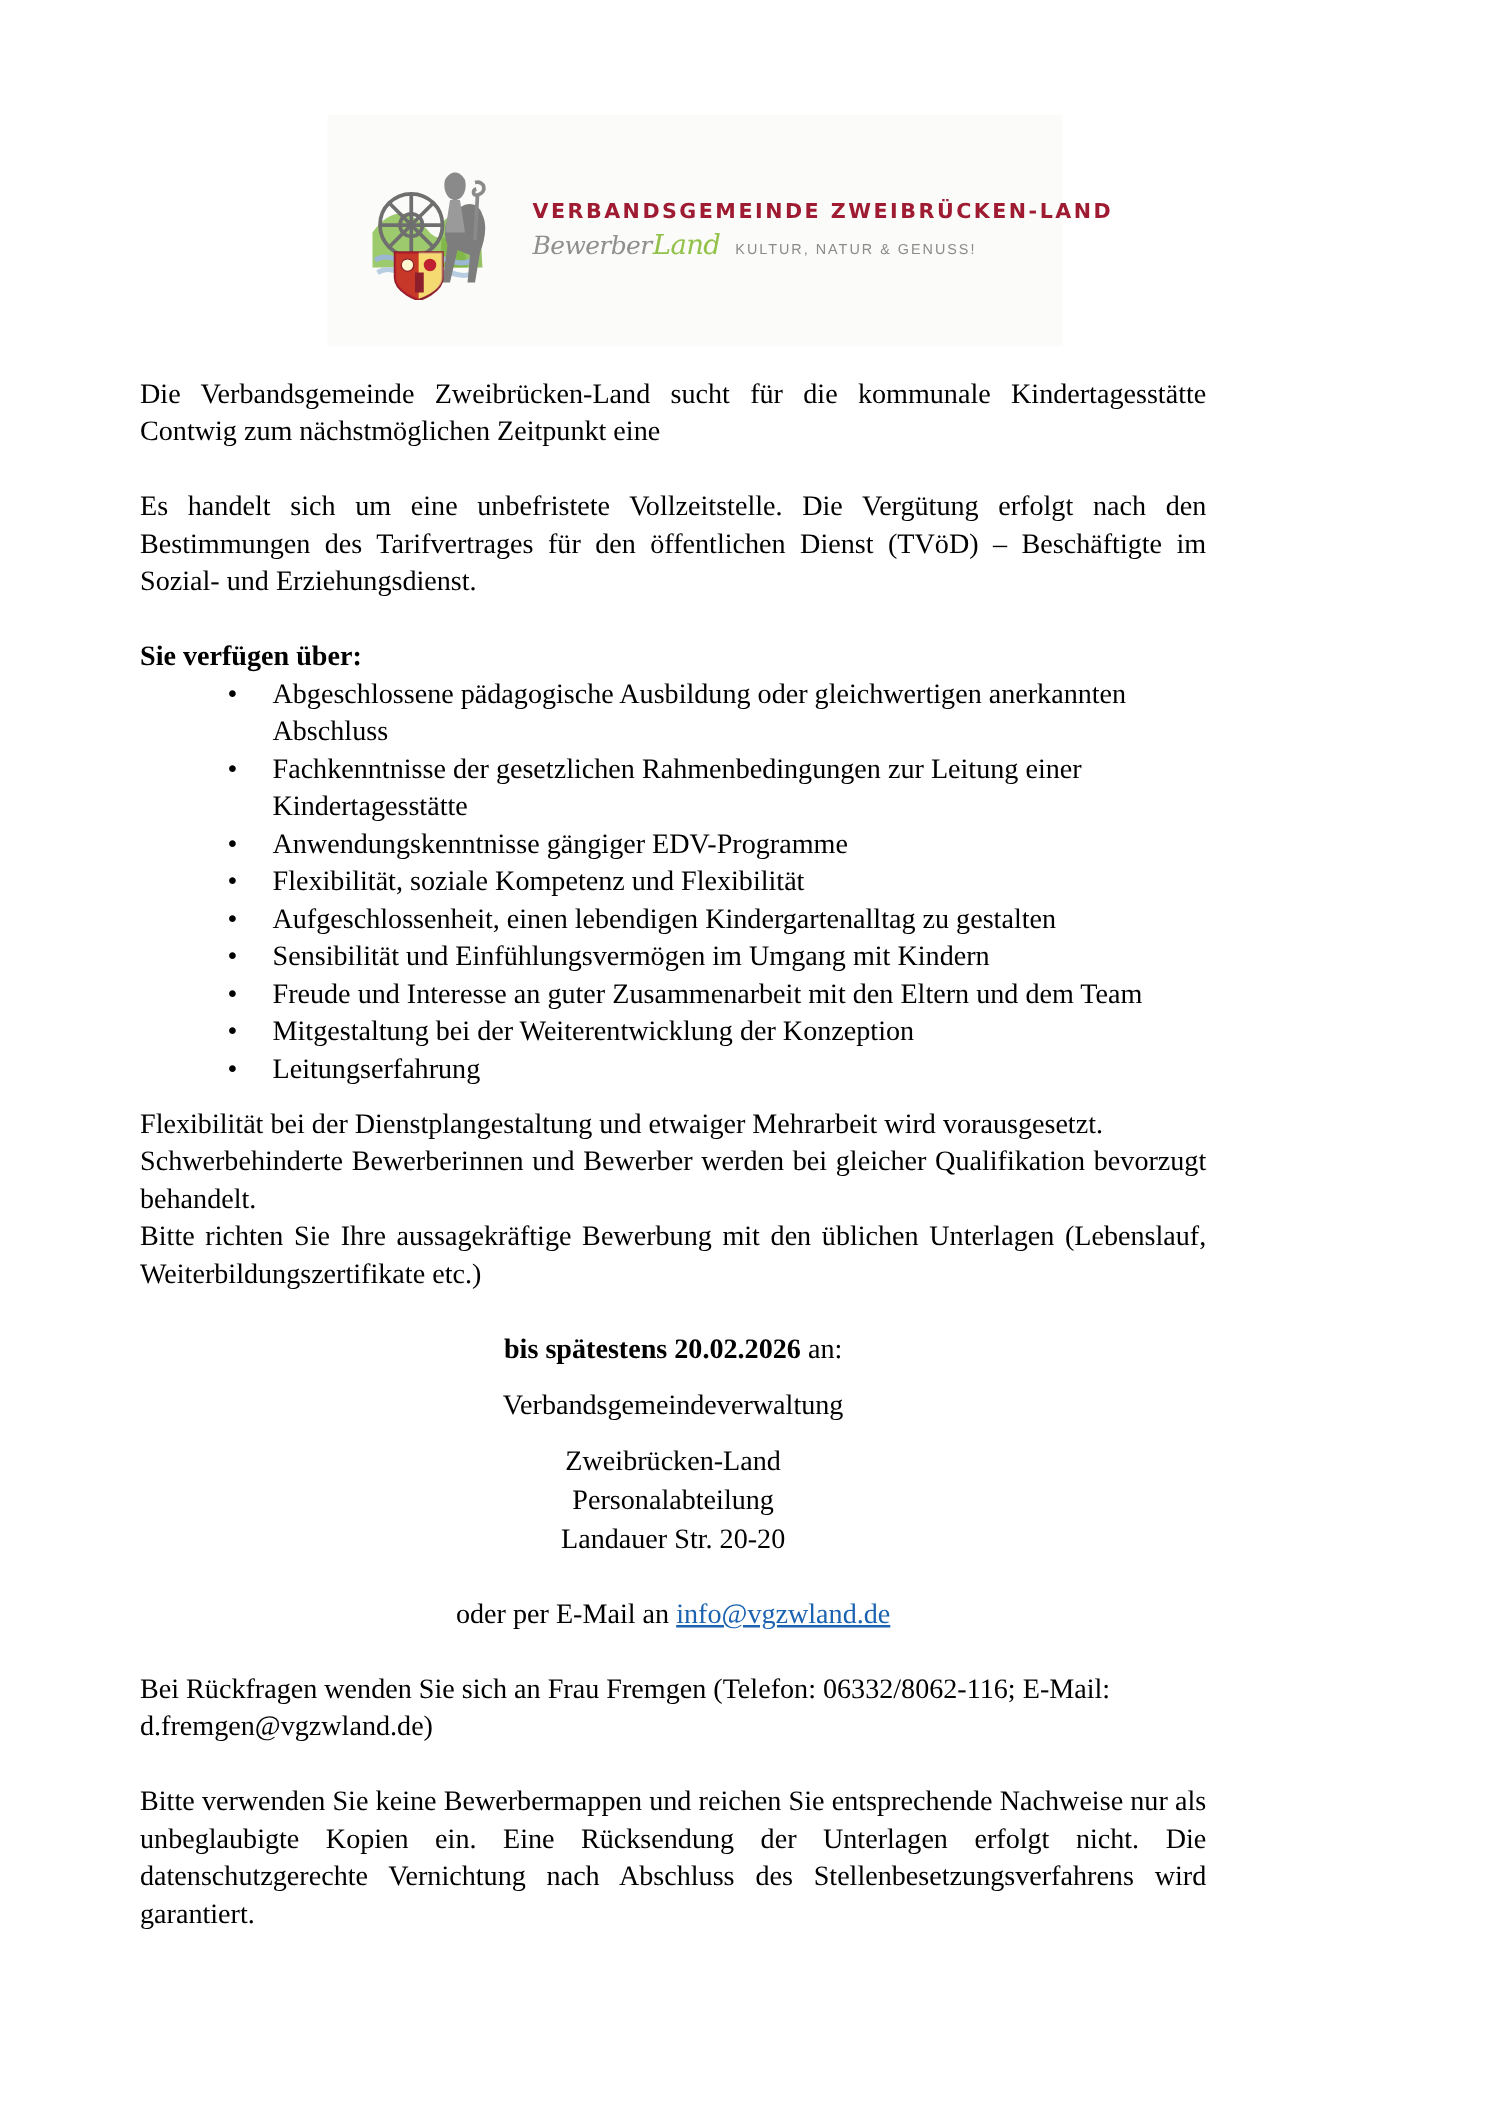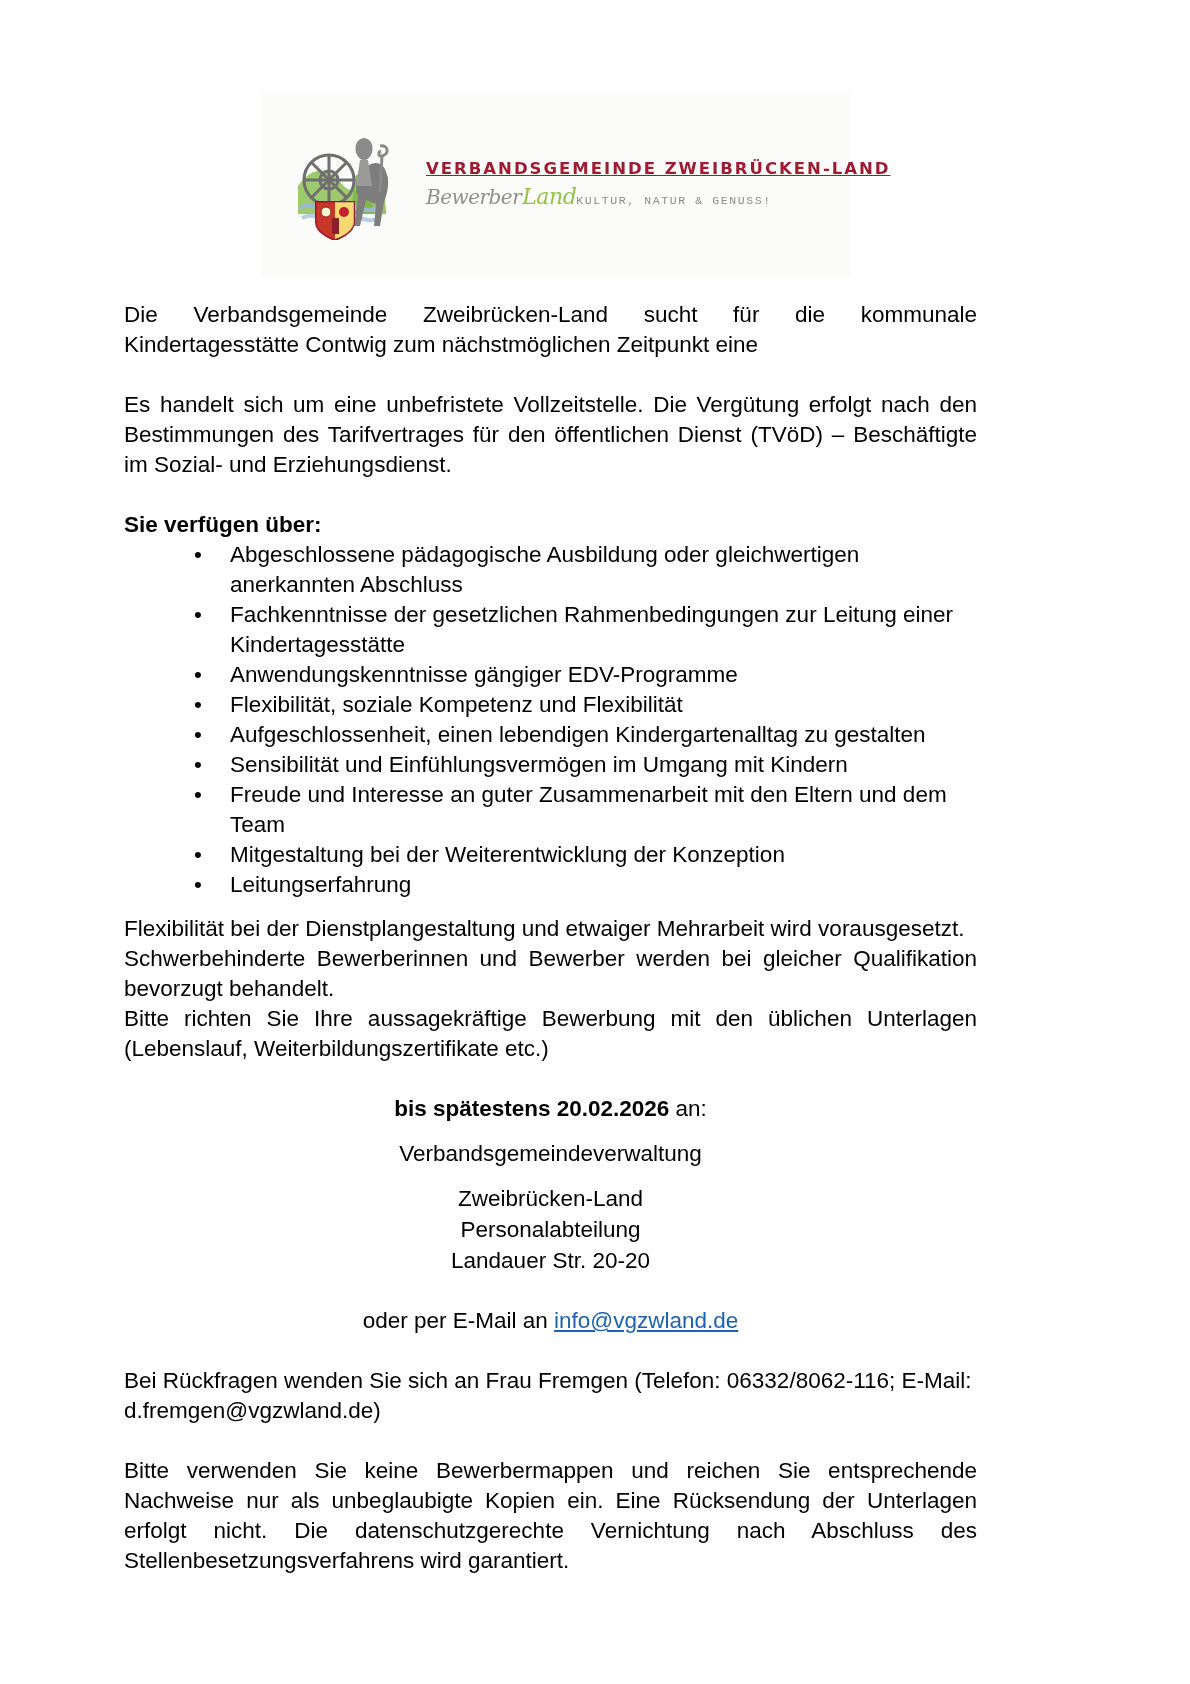--- a/index.html
+++ b/index.html
@@ -53,21 +53,20 @@
     justify-content: center;
   }
   .logo-title {
     font-family: "DejaVu Sans", sans-serif;
     font-weight: bold;
     font-size: 16.5px;
     letter-spacing: 2.0px;
     color: #9e1b32;
     white-space: nowrap;
     line-height: 1.1;
-    text-decoration: underline;
   }
   .logo-sub {
     display: flex;
     align-items: baseline;
     margin-top: 5px;
     white-space: nowrap;
   }
   .logo-script-a {
     font-family: "DejaVu Serif", serif;
     font-style: italic;
@@ -77,32 +76,34 @@
   }
   .logo-script-b {
     font-family: "DejaVu Serif", serif;
     font-style: italic;
     font-size: 22px;
     color: #93c24a;
     letter-spacing: -0.5px;
     margin-left: 1px;
   }
   .logo-tagline {
-    font-family: Liberation Mono, monospace;
+    font-family: Liberation Sans, sans-serif;
     font-size: 11.5px;
     letter-spacing: 1.6px;
     color: #8b8b8b;
+    margin-left: 12px;
   }
 
   
   .doc {
     position: absolute;
-    left: 124px;
+    left: 112px;
     top: 300px;
     width: 853px;
+    font-family: Liberation Serif, serif;
   }
   p, .line {
     margin: 0;
     font-size: 22.5px;
     line-height: 30px;
     color: #000;
   }
   .justify { text-align: justify; text-align-last: left; }
   .center  { text-align: center; }
   .bold    { font-weight: bold; }

